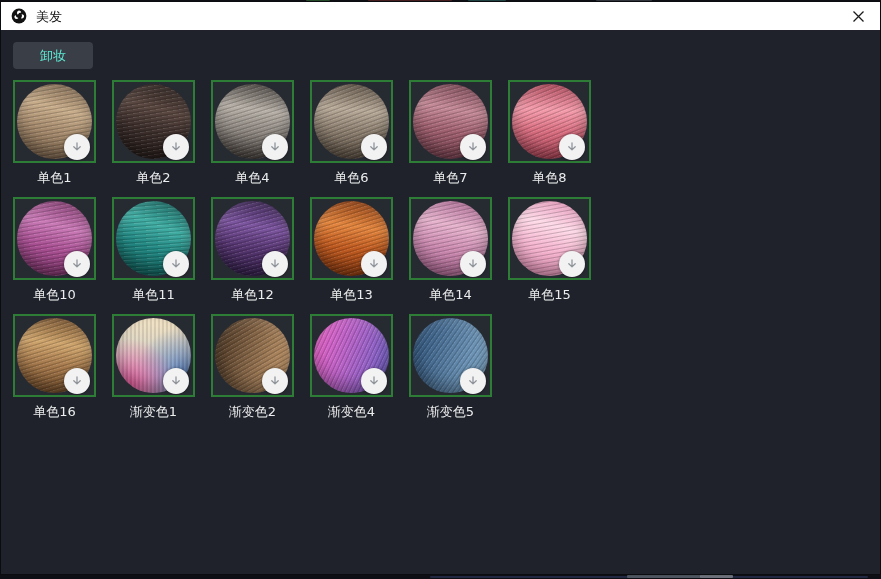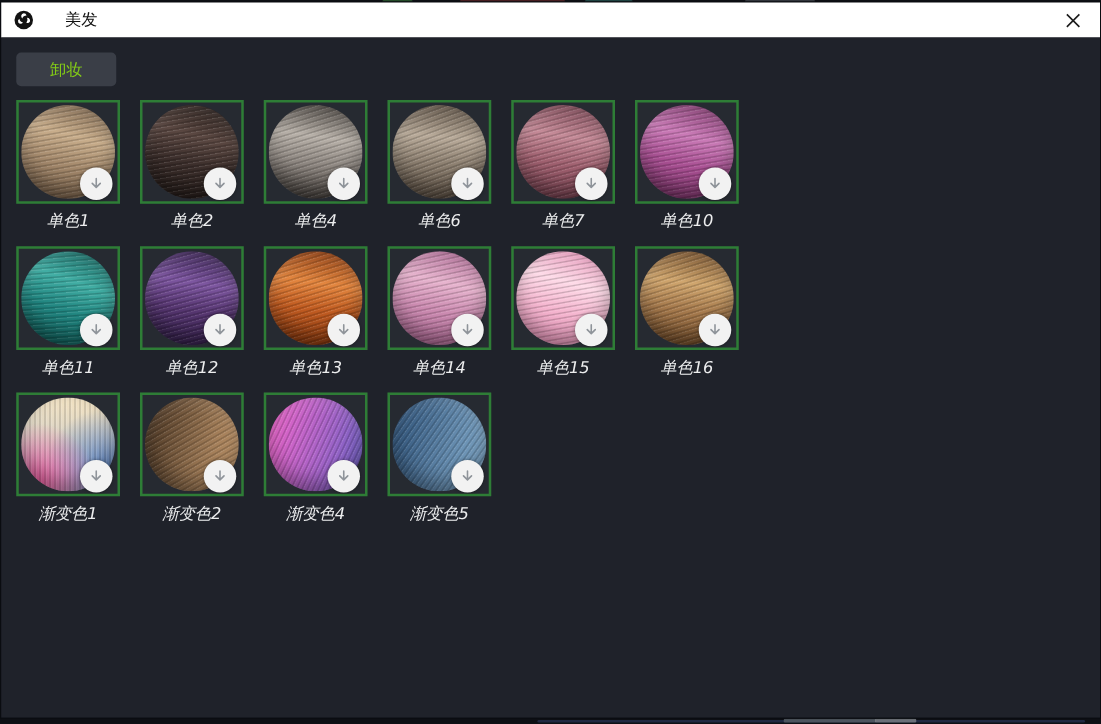--- a/index.html
+++ b/index.html
@@ -15,35 +15,35 @@
   .edge-strip.bottom{bottom:0;height:5px}
   .edge-bit{position:absolute;height:2px;border-radius:1px;opacity:.8}
 
   .window{
     position:absolute;left:1px;right:1px;top:2px;bottom:5px;
     display:flex;flex-direction:column;z-index:1;
     box-shadow:0 0 0 1px #0a0c10;
   }
   .titlebar{
     height:28px;flex:0 0 auto;background:var(--titlebar-bg,#fff);
-    display:flex;align-items:center;padding:0 10px;gap:25px;
+    display:flex;align-items:center;padding:0 10px;gap:9px;
   }
   .app-icon{width:16px;height:16px;flex:0 0 auto}
   .title{font-size:13px;color:#111;line-height:1}
   .close-btn{
     margin-left:auto;width:24px;height:24px;border:none;background:transparent;
     display:flex;align-items:center;justify-content:center;cursor:pointer;padding:0;
   }
   .content{
     flex:1;background:var(--content-bg,#1f222a);padding:12px;box-sizing:border-box;
     overflow:hidden;
   }
   .remove-btn{
     width:80px;height:27px;border:none;border-radius:4px;
-    background:var(--btn-bg,#3a3e47);color:#84cc16;font-size:13px;
+    background:var(--btn-bg,#3a3e47);color:#5eead4;font-size:13px;
     font-family:Liberation Sans, sans-serif;display:flex;align-items:center;justify-content:center;
     cursor:pointer;
   }
   .grid{
     margin-top:11px;display:grid;grid-template-columns:repeat(6,83px);
     column-gap:16px;row-gap:11px;width:max-content;
   }
   .cell{width:83px}
   .tile{
     position:relative;width:83px;height:83px;box-sizing:border-box;
@@ -54,21 +54,21 @@
     position:absolute;inset:2px;border-radius:50%;
     box-shadow:inset 0 -8px 14px rgba(0,0,0,.32), inset 0 6px 10px rgba(255,255,255,.07);
   }
   .badge{
     position:absolute;right:4px;bottom:1px;width:26px;height:26px;border-radius:50%;
     background:var(--badge-bg,#f2f2f2);display:flex;align-items:center;justify-content:center;
     box-shadow:0 0 3px rgba(0,0,0,.4);cursor:pointer;
   }
   .lab{
     margin-top:6px;height:17px;text-align:center;font-size:13px;
-    color:var(--label-color,#ecedee);line-height:17px;white-space:nowrap;font-style:italic;
+    color:var(--label-color,#ecedee);line-height:17px;white-space:nowrap;
   }
 </style>
 </head>
 <body>
 
 <div class="edge-strip top">
   <span class="edge-bit" style="left:306px;top:0;width:24px;background:#2c5a2e"></span>
   <span class="edge-bit" style="left:368px;top:0;width:84px;background:#582224"></span>
   <span class="edge-bit" style="left:468px;top:0;width:38px;background:#24504e"></span>
   <span class="edge-bit" style="left:596px;top:0;width:56px;background:#3c4046"></span>
@@ -145,20 +145,31 @@
             <div class="badge">
               <svg width="14" height="14" viewBox="0 0 24 24">
                 <path d="M12 5v11M6.5 11.5L12 17l5.5-5.5" stroke="#8f949a" stroke-width="2.2" fill="none" stroke-linecap="round" stroke-linejoin="round"></path>
               </svg>
             </div>
           </div>
           <div class="lab">单色7</div>
         </div>
         <div class="cell">
           <div class="tile">
+            <div class="circ" style="background: repeating-linear-gradient(158deg, rgba(255, 255, 255, 0.14) 0px, rgba(255, 255, 255, 0) 1px, rgba(0, 0, 0, 0) 2px, rgba(0, 0, 0, 0.2) 3px, rgba(0, 0, 0, 0) 4px), linear-gradient(183deg, rgb(168, 67, 85) 0%, rgb(245, 157, 172) 35%, rgb(217, 111, 129) 62%, rgb(168, 67, 85) 100%);"></div>
+            <div class="badge">
+              <svg width="14" height="14" viewBox="0 0 24 24">
+                <path d="M12 5v11M6.5 11.5L12 17l5.5-5.5" stroke="#8f949a" stroke-width="2.2" fill="none" stroke-linecap="round" stroke-linejoin="round"></path>
+              </svg>
+            </div>
+          </div>
+          <div class="lab">单色8</div>
+        </div>
+        <div class="cell">
+          <div class="tile">
             <div class="circ" style="background: repeating-linear-gradient(170deg, rgba(255, 255, 255, 0.14) 0px, rgba(255, 255, 255, 0) 1px, rgba(0, 0, 0, 0) 2px, rgba(0, 0, 0, 0.2) 3px, rgba(0, 0, 0, 0) 4px), linear-gradient(195deg, rgb(114, 47, 96) 0%, rgb(202, 123, 183) 35%, rgb(168, 79, 146) 62%, rgb(114, 47, 96) 100%);"></div>
             <div class="badge">
               <svg width="14" height="14" viewBox="0 0 24 24">
                 <path d="M12 5v11M6.5 11.5L12 17l5.5-5.5" stroke="#8f949a" stroke-width="2.2" fill="none" stroke-linecap="round" stroke-linejoin="round"></path>
               </svg>
             </div>
           </div>
           <div class="lab">单色10</div>
         </div>
         <div class="cell">

